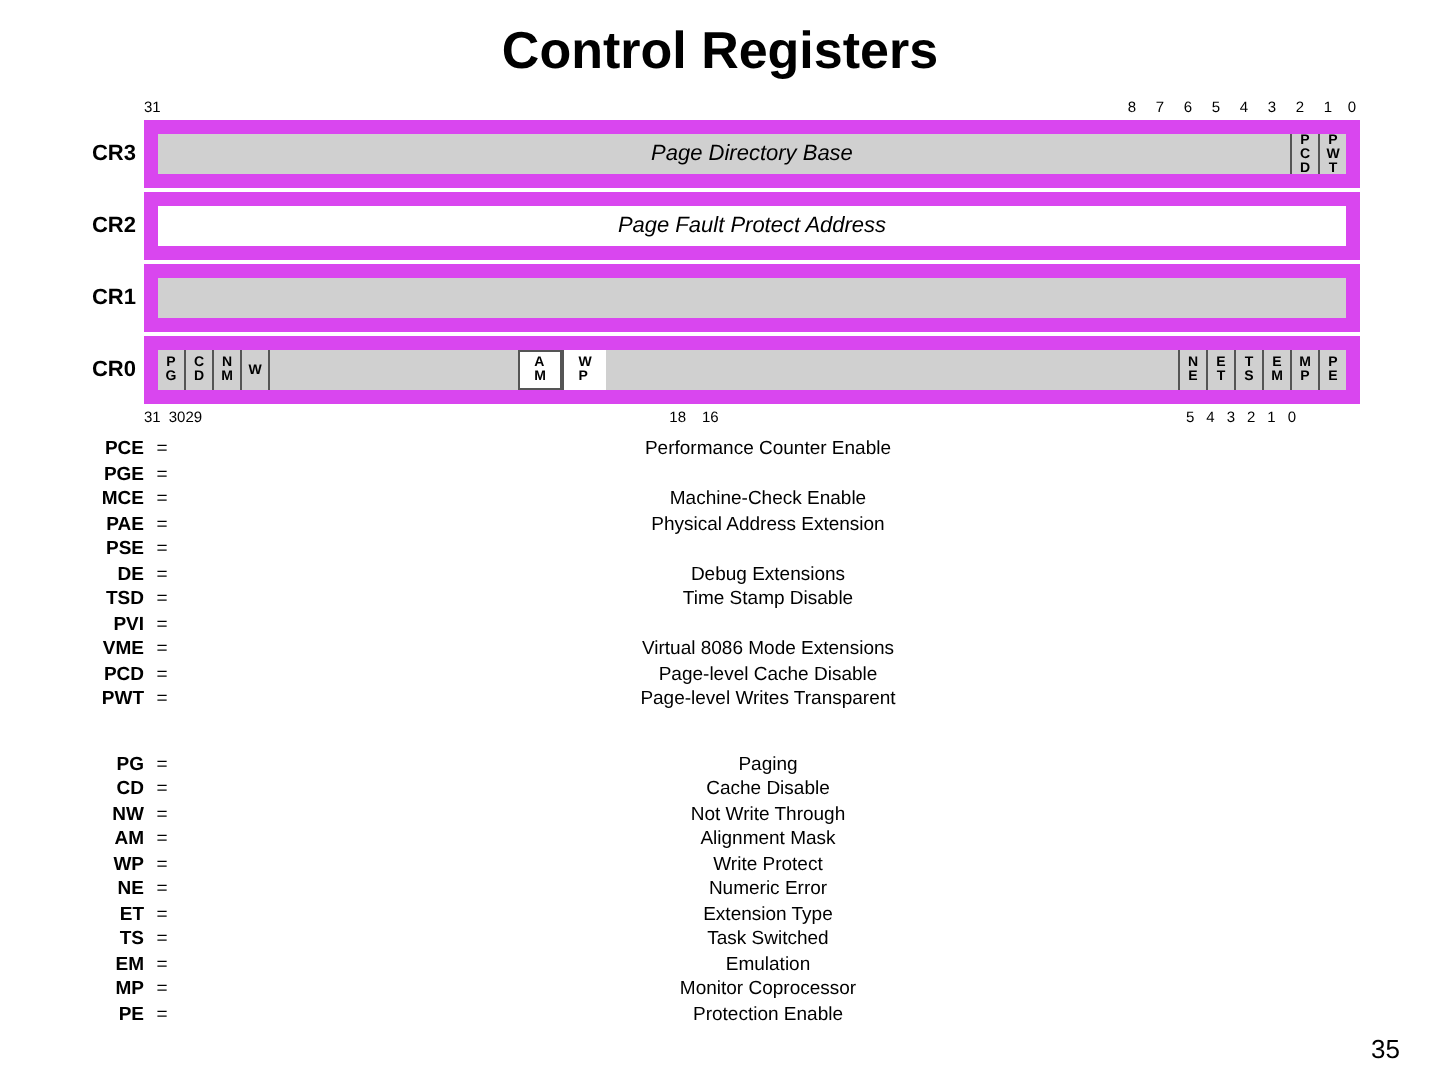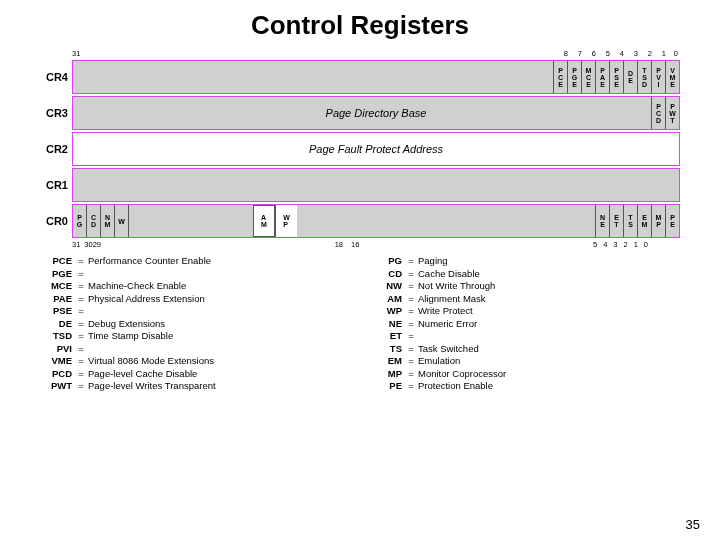--- a/index.html
+++ b/index.html
@@ -36,21 +36,21 @@
       width: 32px;
       font-size: 11px;
       font-weight: bold;
       display: flex;
       align-items: center;
       justify-content: flex-end;
       padding-right: 4px;
     }
     .reg-body {
       flex: 1;
-      border: 1px solid #d946ef;
+      border: 7px solid #d946ef;
       position: relative;
       display: flex;
       align-items: center;
       background: #d0d0d0;
     }
     .reg-body.white-fill {
       background: white;
     }
     .reg-center-text {
       width: 100%;
@@ -80,20 +80,21 @@
       background: #d0d0d0;
       white-space: pre-line;
     }
     
     .legend-area {
       width: 640px;
       margin-top: 6px;
       display: flex;
       gap: 20px;
       font-size: 9.5px;
+      flex-direction: column;
     }
     .legend-col {
       flex: 1;
     }
     .legend-row {
       display: flex;
       align-items: baseline;
       margin-bottom: 1.5px;
       white-space: nowrap;
     }
@@ -102,20 +103,21 @@
       font-weight: bold;
       text-align: right;
       padding-right: 2px;
     }
     .leg-eq {
       width: 14px;
       text-align: center;
     }
     .leg-desc {
       flex: 1;
+      text-align: center;
     }
     
     .page-num {
       position: absolute;
       bottom: 8px;
       right: 20px;
       font-size: 13px;
     }
     .cr0-left-cells {
       display: flex;
@@ -183,36 +185,20 @@
       <span class="bit-top-label" style="right:98px;">7</span>
       <span class="bit-top-label" style="right:84px;">6</span>
       <span class="bit-top-label" style="right:70px;">5</span>
       <span class="bit-top-label" style="right:56px;">4</span>
       <span class="bit-top-label" style="right:42px;">3</span>
       <span class="bit-top-label" style="right:28px;">2</span>
       <span class="bit-top-label" style="right:14px;">1</span>
       <span class="bit-top-label" style="right:2px;">0</span>
     </div>
 
-    <div class="reg-row">
-      <div class="reg-label">CR4</div>
-      <div class="reg-body">
-        <div class="bit-cells">
-          <div class="bit-cell">P<br>C<br>E</div>
-          <div class="bit-cell">P<br>G<br>E</div>
-          <div class="bit-cell">M<br>C<br>E</div>
-          <div class="bit-cell">P<br>A<br>E</div>
-          <div class="bit-cell">P<br>S<br>E</div>
-          <div class="bit-cell">D<br>E</div>
-          <div class="bit-cell">T<br>S<br>D</div>
-          <div class="bit-cell">P<br>V<br>I</div>
-          <div class="bit-cell">V<br>M<br>E</div>
-        </div>
-      </div>
-    </div>
 
     <div class="reg-row">
       <div class="reg-label">CR3</div>
       <div class="reg-body">
         <div class="reg-center-text">Page Directory Base</div>
         <div class="bit-cells">
           <div class="bit-cell">P<br>C<br>D</div>
           <div class="bit-cell">P<br>W<br>T</div>
         </div>
       </div>
@@ -363,20 +349,21 @@
         <span class="leg-desc">Write Protect</span>
       </div>
       <div class="legend-row">
         <span class="leg-abbr">NE</span>
         <span class="leg-eq">=</span>
         <span class="leg-desc">Numeric Error</span>
       </div>
       <div class="legend-row">
         <span class="leg-abbr">ET</span>
         <span class="leg-eq">=</span>
+        <span class="leg-desc">Extension Type</span>
       </div>
       <div class="legend-row">
         <span class="leg-abbr">TS</span>
         <span class="leg-eq">=</span>
         <span class="leg-desc">Task Switched</span>
       </div>
       <div class="legend-row">
         <span class="leg-abbr">EM</span>
         <span class="leg-eq">=</span>
         <span class="leg-desc">Emulation</span>

